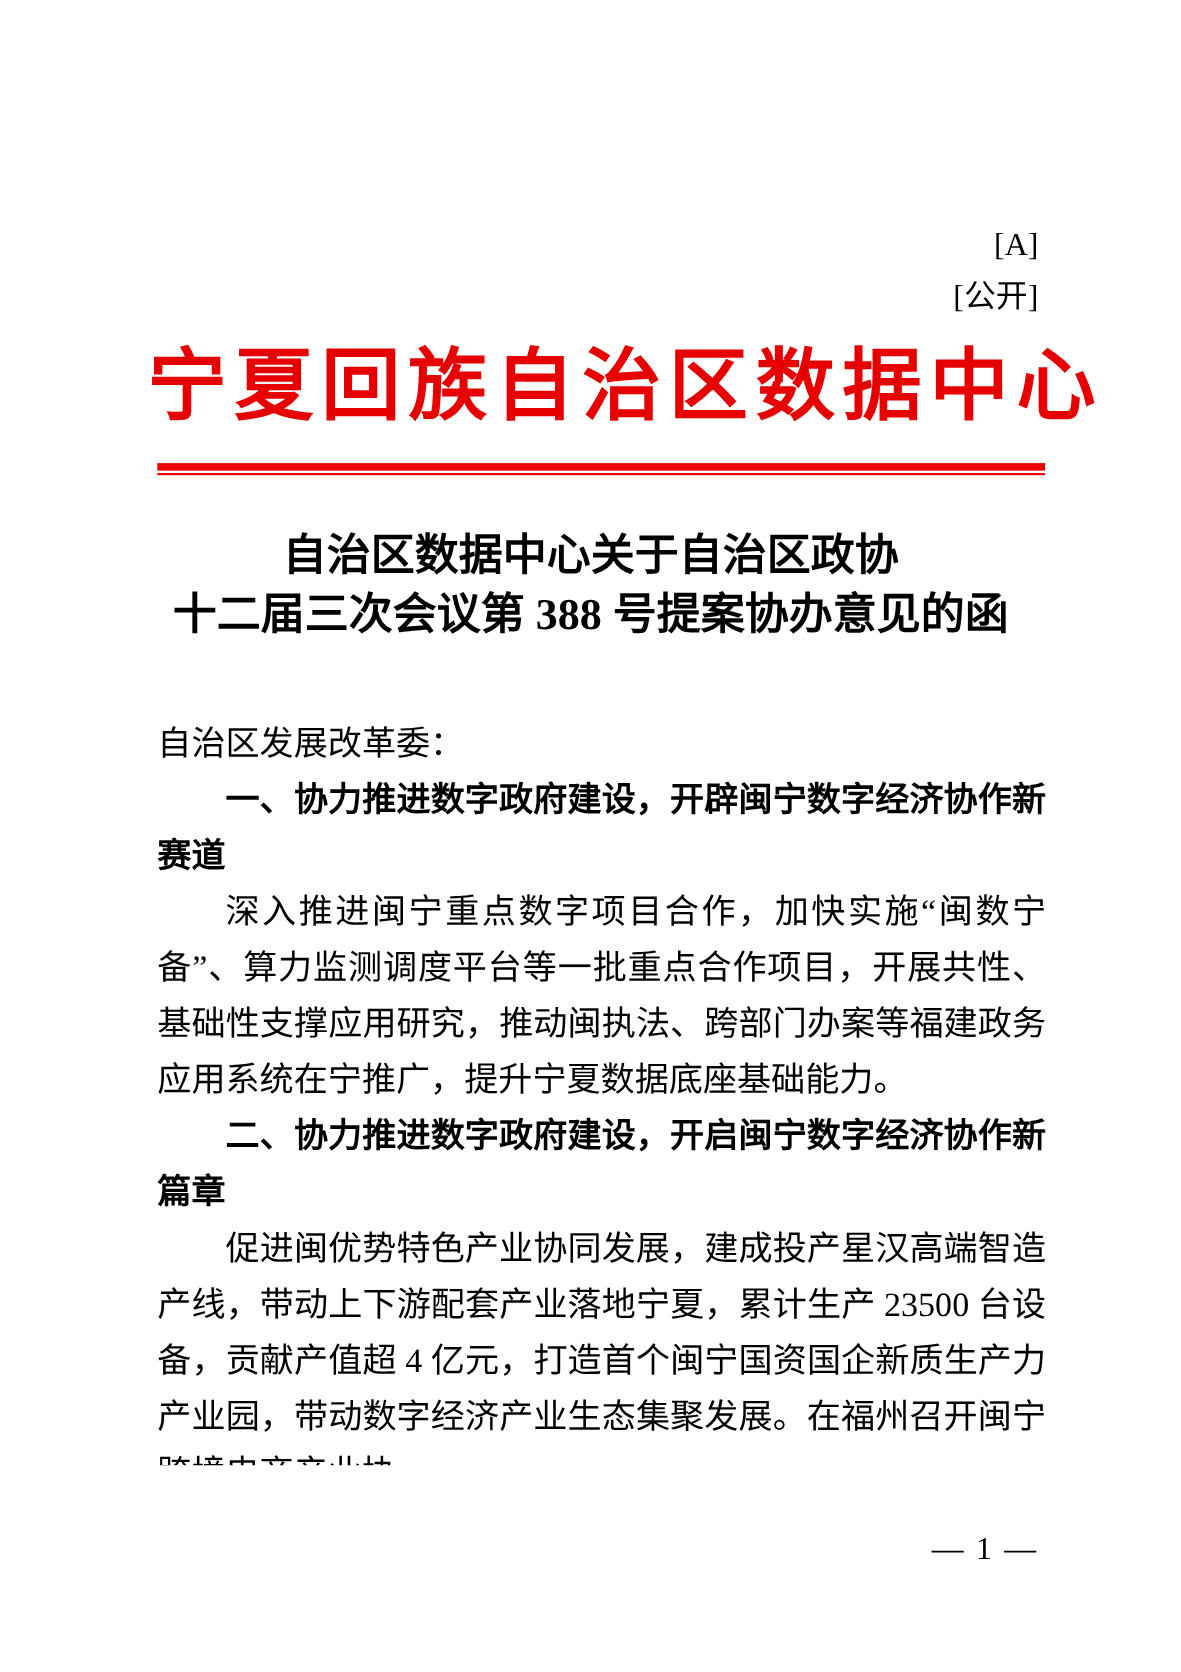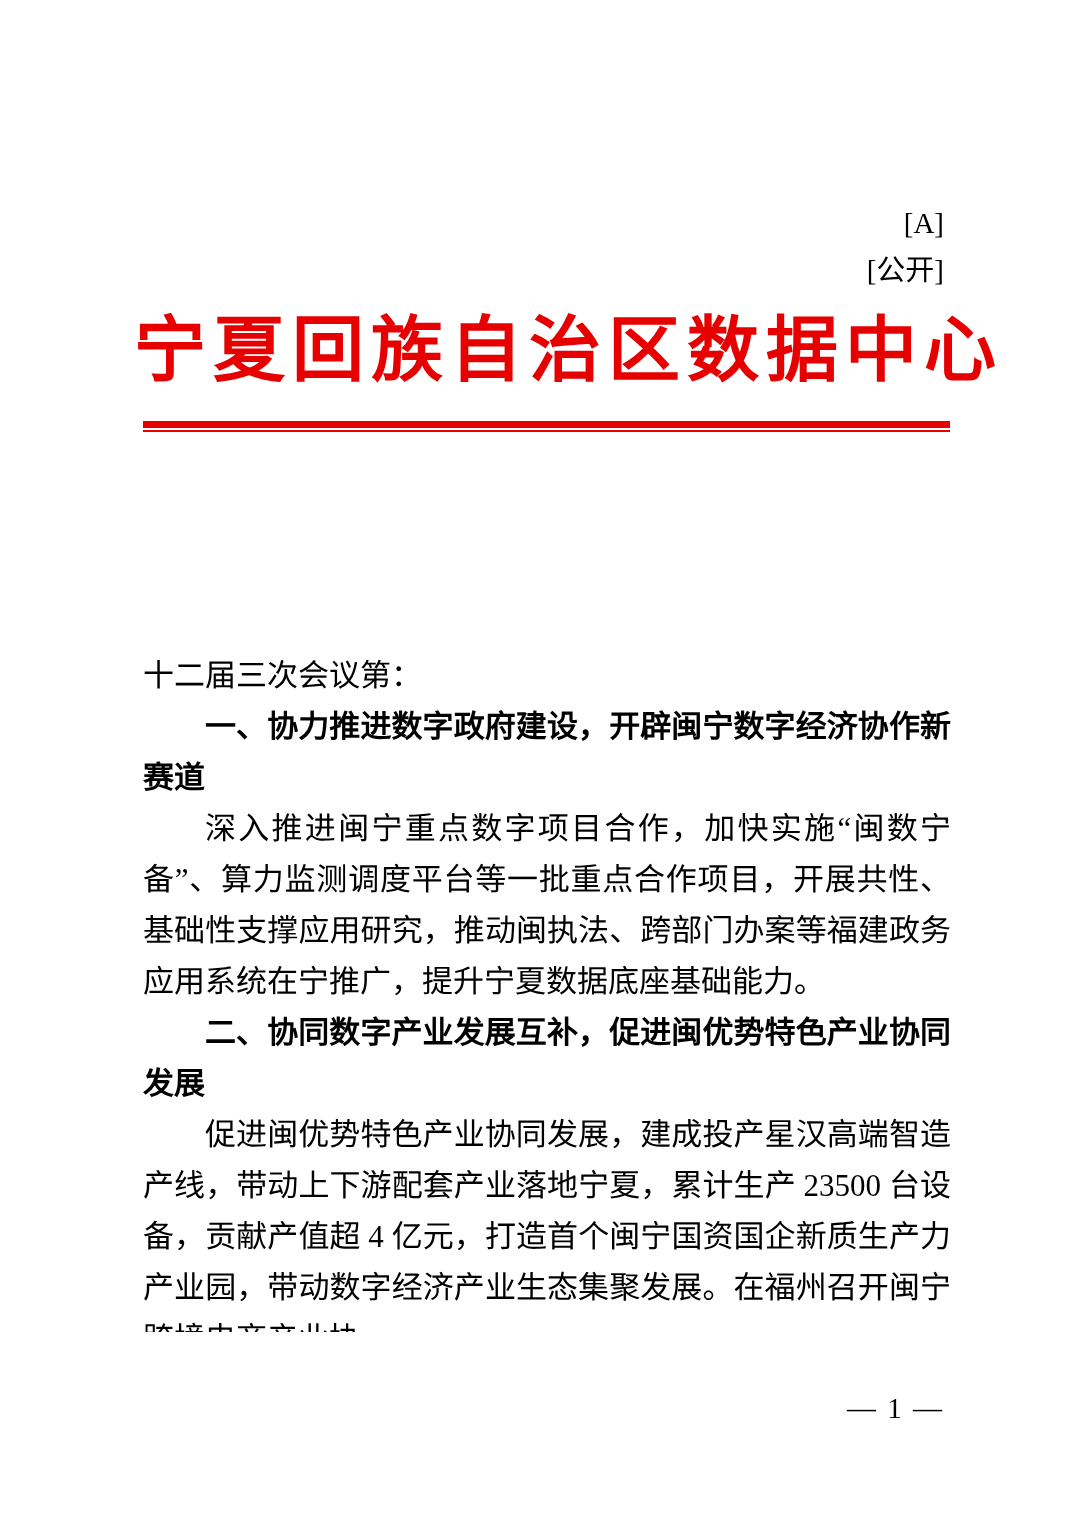--- a/index.html
+++ b/index.html
@@ -98,24 +98,28 @@
   </div>
 
   <div class="letterhead">宁夏回族自治区数据中心</div>
 
   <div class="red-rule">
     <div class="thick"></div>
     <div class="gap"></div>
     <div class="thin"></div>
   </div>
 
+  <h1 class="doc-title">
+    <span>自治区数据中心关于自治区政协</span><br>
+    <span>十二届三次会议第 388 号提案协办意见的函</span>
+  </h1>
 
   <div class="body-text">
-    <p>十二届三次会议第：</p>
+    <p>自治区发展改革委：</p>
     <p class="heading">一、协力推进数字政府建设，开辟闽宁数字经济协作新赛道</p>
     <p class="indent">深入推进闽宁重点数字项目合作，加快实施“闽数宁备”、算力监测调度平台等一批重点合作项目，开展共性、基础性支撑应用研究，推动闽执法、跨部门办案等福建政务应用系统在宁推广，提升宁夏数据底座基础能力。</p>
-    <p class="heading">二、协同数字产业发展互补，促进闽优势特色产业协同发展</p>
+    <p class="heading">二、协力推进数字政府建设，开启闽宁数字经济协作新篇章</p>
     <p class="indent">促进闽优势特色产业协同发展，建成投产星汉高端智造产线，带动上下游配套产业落地宁夏，累计生产 23500 台设备，贡献产值超 4 亿元，打造首个闽宁国资国企新质生产力产业园，带动数字经济产业生态集聚发展。在福州召开闽宁跨境电商产业协</p>
   </div>
 
   <div class="page-footer">— 1 —</div>
 
 </div>
 
 </body></html>

